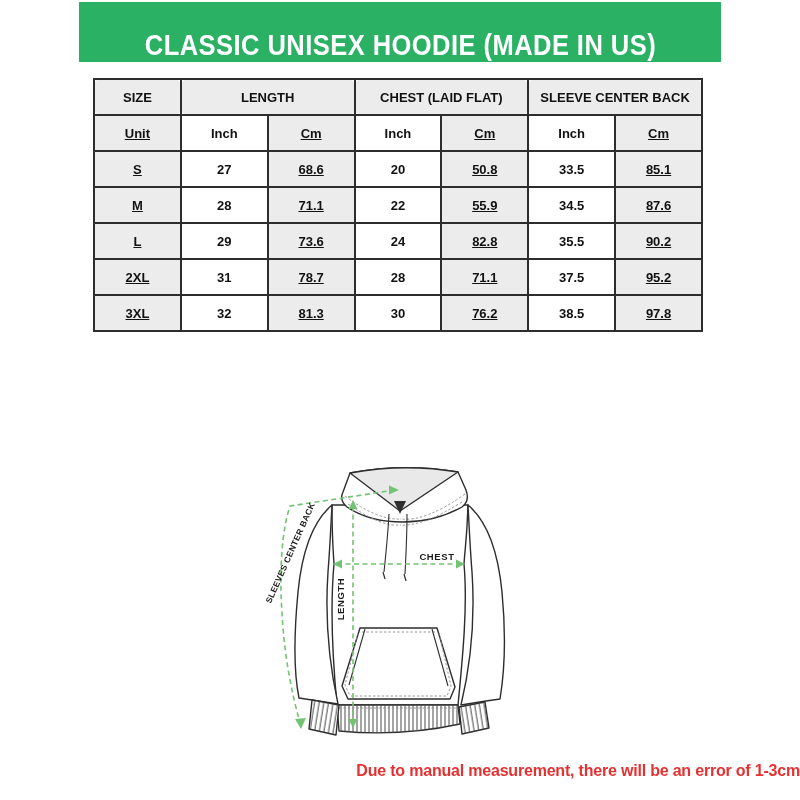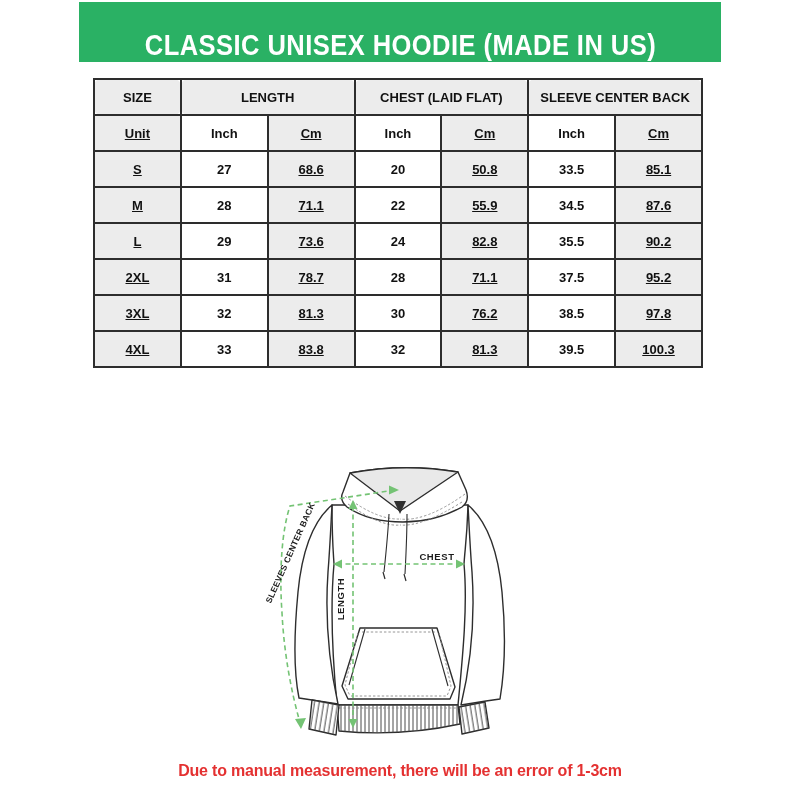--- a/index.html
+++ b/index.html
@@ -37,21 +37,21 @@
   .rib{stroke:var(--line);stroke-width:1.2;}
   .annot{fill:none;stroke:var(--annot-green);stroke-width:1.6;stroke-dasharray:5 3.5;}
   .annot-fill{fill:var(--annot-green);stroke:none;}
   .hood-inner{fill:#e9e9e9;stroke:var(--line);stroke-width:1.3;stroke-linejoin:round;}
   .dark-tri{fill:#2f2f2f;stroke:none;}
   svg text{font-family:"Liberation Sans",sans-serif;font-weight:bold;fill:#1b1b1b;}
   .lbl{font-size:9.5px;letter-spacing:0.6px;}
   .lbl-sm{font-size:8.5px;letter-spacing:0.3px;}
 
   
-  .note{position:absolute;left:0;top:762px;width:800px;text-align:center;
+  .note{position:absolute;left:0;top:762px;width:800px;text-align:right;
     color:var(--note-red);font-weight:bold;font-size:16px;letter-spacing:-0.2px;}
 </style>
 </head>
 <body>
 
 <div class="stage">
 
   <div class="banner">
     <span>CLASSIC UNISEX HOODIE (MADE IN US)</span>
   </div>
@@ -114,29 +114,20 @@
           </tr>
           <tr>
             <td class="shaded">3XL</td>
             <td>32</td>
             <td class="shaded">81.3</td>
             <td>30</td>
             <td class="shaded">76.2</td>
             <td>38.5</td>
             <td class="shaded">97.8</td>
           </tr>
-          <tr>
-            <td class="shaded">4XL</td>
-            <td>33</td>
-            <td class="shaded">83.8</td>
-            <td>32</td>
-            <td class="shaded">81.3</td>
-            <td>39.5</td>
-            <td class="shaded">100.3</td>
-          </tr>
         </tbody>
     </table>
   </div>
 
   <div class="diagram">
     <svg width="290" height="312" viewBox="0 0 290 312">
       <defs>
         <pattern id="ribV" width="4" height="10" patternUnits="userSpaceOnUse">
           <path d="M2,0 V10" stroke="#4a4a4a" stroke-width="1"></path>
         </pattern>

